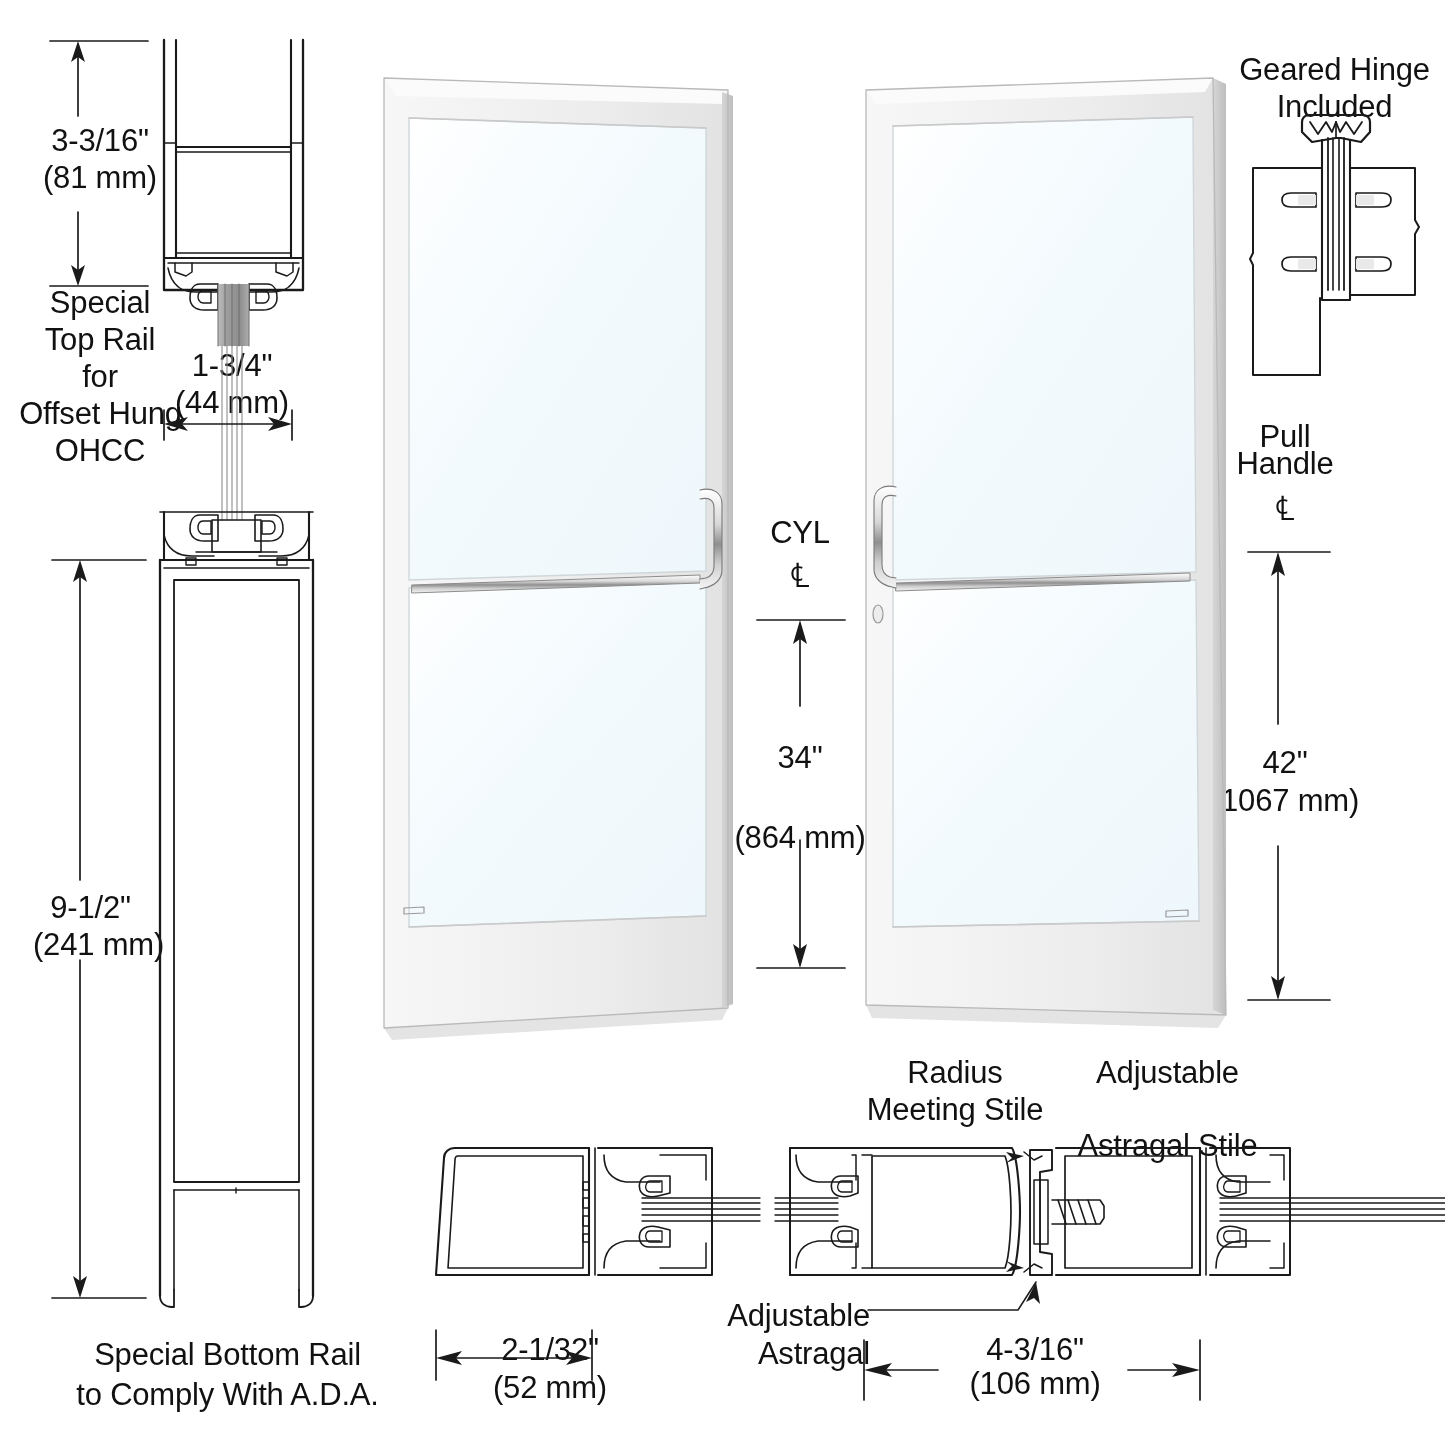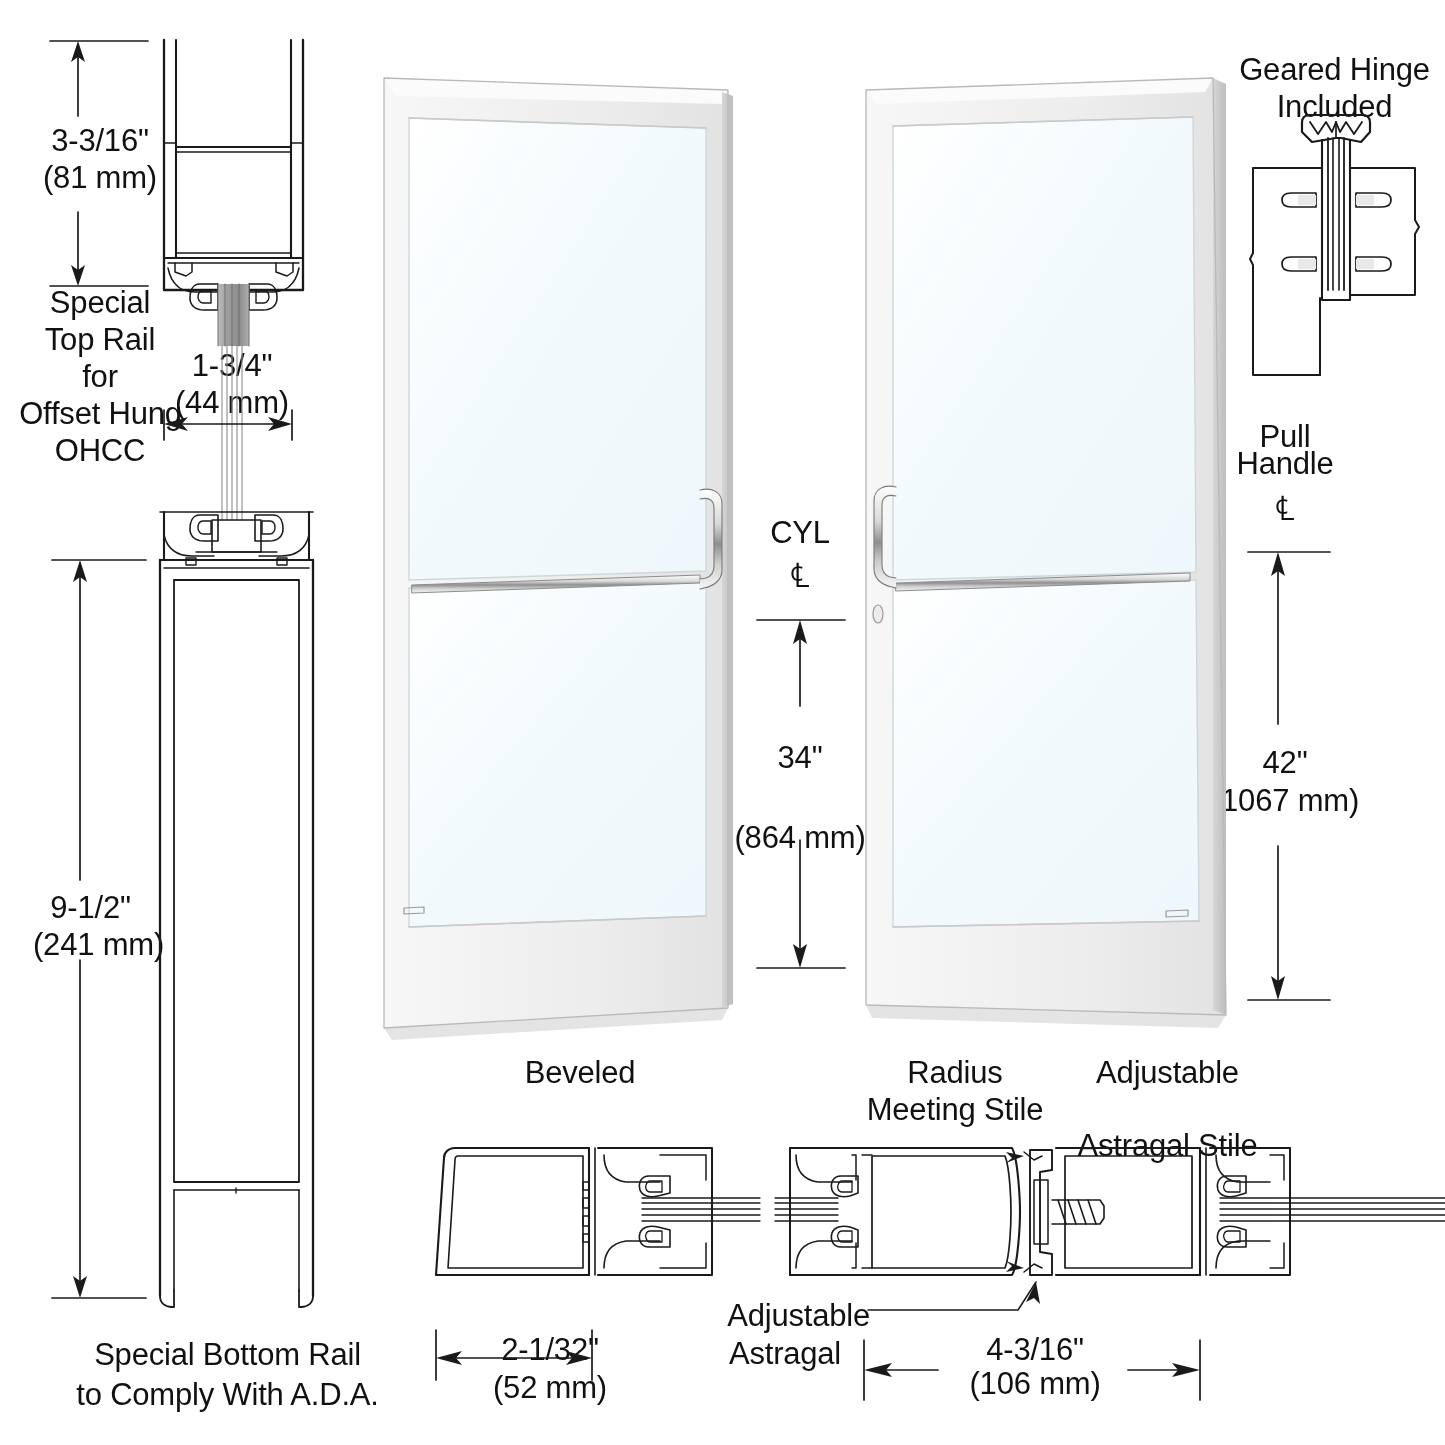--- a/index.html
+++ b/index.html
@@ -68,32 +68,31 @@
   <div class="lbl" style="left:1222px; top:52px; width:225px;">Geared Hinge</div>
   <div class="lbl" style="left:1222px; top:89px; width:225px;">Included</div>
 
   <div class="lbl" style="left:1210px; top:419px; width:150px;">Pull</div>
   <div class="lbl" style="left:1210px; top:446px; width:150px;">Handle</div>
   <div class="lbl" style="left:1210px; top:488px; width:150px; font-size:34px;">℄</div>
 
   <div class="lbl dim" style="left:1205px; top:745px; width:160px;">42"</div>
   <div class="lbl dim" style="left:1195px; top:783px; width:180px;">(1067 mm)</div>
 
-  <div class="lbl" style="left:450px; top:1055px; width:260px;">Beveled</div>
   <div class="lbl dim" style="left:455px; top:1332px; width:190px;">2-1/32"</div>
   <div class="lbl dim" style="left:455px; top:1370px; width:190px;">(52 mm)</div>
 
   <div class="lbl" style="left:835px; top:1055px; width:240px;">Radius</div>
   <div class="lbl" style="left:835px; top:1092px; width:240px;">Meeting Stile</div>
 
   <div class="lbl" style="left:1040px; top:1055px; width:255px;">Adjustable</div>
   <div class="lbl" style="left:1040px; top:1092px; width:255px;margin-top:36px;">Astragal Stile</div>
 
   <div class="lbl" style="left:700px; top:1298px; width:170px; text-align:right;">Adjustable</div>
-  <div class="lbl" style="left:700px; top:1336px; width:170px; ">Astragal</div>
+  <div class="lbl" style="left:700px; top:1336px; width:170px; text-align:right;">Astragal</div>
 
   <div class="lbl dim" style="left:940px; top:1332px; width:190px;">4-3/16"</div>
   <div class="lbl dim" style="left:940px; top:1366px; width:190px;">(106 mm)</div>
 
   <svg class="svglayer" viewBox="0 0 1445 1445">
     <defs>
       <linearGradient id="glassGrad" x1="0" y1="0" x2="1" y2="1">
         <stop offset="0%" stop-color="#ffffff"></stop>
         <stop offset="45%" stop-color="#f3fafd"></stop>
         <stop offset="100%" stop-color="#eef7fb"></stop>

